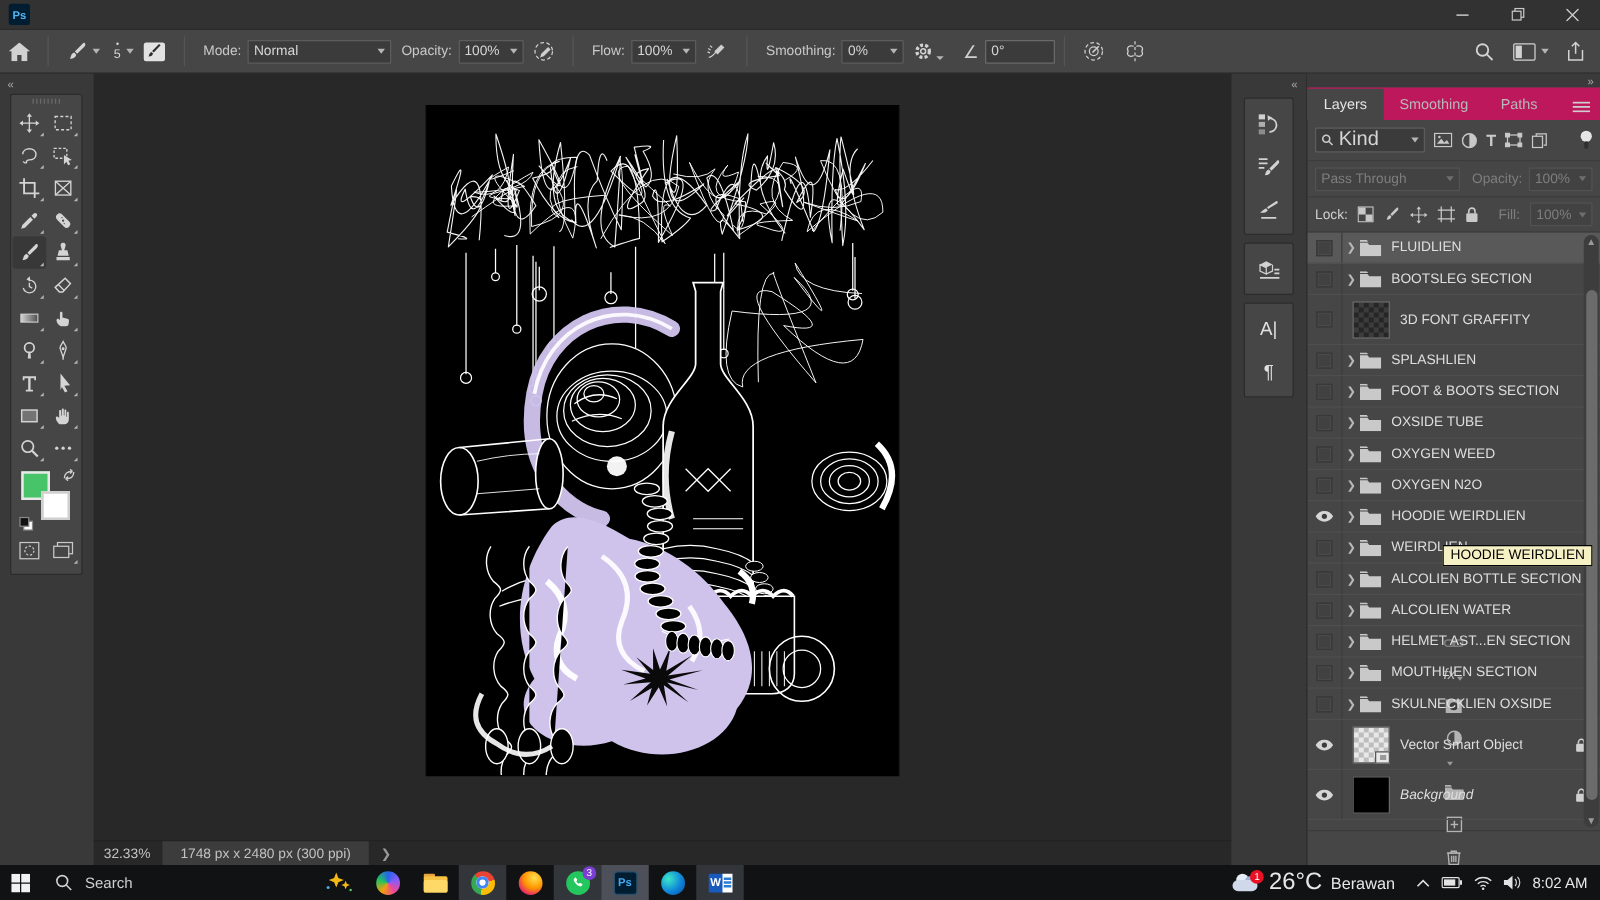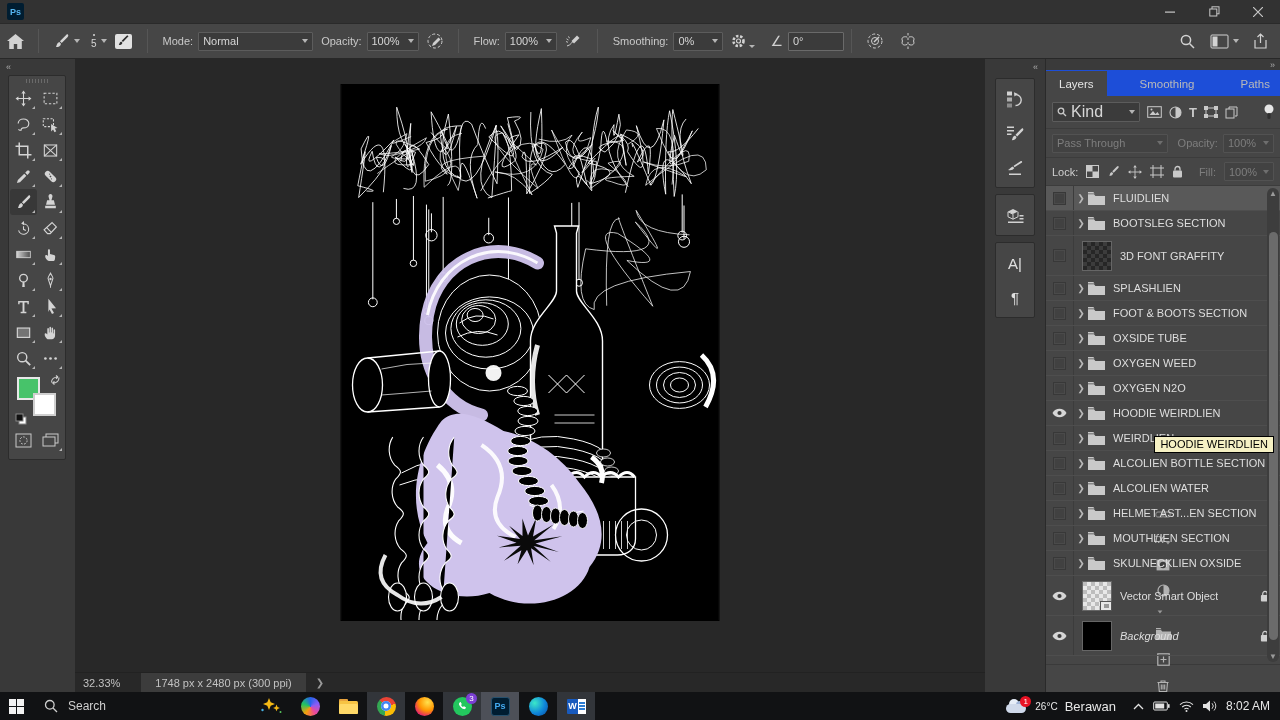--- a/index.html
+++ b/index.html
@@ -55,36 +55,36 @@
   #docarea { flex:1; display:flex; flex-direction:column; background:#282828; min-width:0; }
   #tabbar { height:28px; background:#3a3a3a; display:flex; align-items:flex-end; border-bottom:1px solid #262626; }
   #doctab { height:27px; background:#464646; display:flex; align-items:center; padding:0 10px;
     font-size:11px; color:#d6d6d6; border-right:1px solid #2a2a2a; }
   #doctab .close { margin-left:12px; color:#a5a5a5; font-size:11px; }
   #canvasregion { flex:1; position:relative; background:#282828; overflow:hidden; }
   #artwork { position:absolute; left:50%; transform:translateX(-50%); top:26px; width:377px; height:535px;
     background:#000; outline:1px solid #000; }
   #statusbar { height:20px; background:#282828; border-top:1px solid #222; display:flex; align-items:center;
     font-size:11px; color:#c2c2c2; }
-  #statusbar .zoomfield { padding:0 21px 0 8px; }
+  #statusbar .zoomfield { padding:0 10px 0 8px; }
   #statusbar .dims { background:#3c3c3c; height:20px; display:flex; align-items:center; padding:0 14px; }
   #statusbar .more { color:#9a9a9a; margin-left:10px; font-size:10px; }
 
   
   #icondock { width:60px; background:#393939; display:flex; flex-direction:column; align-items:center; }
   #icondock .collapse { align-self:flex-end; font-size:9px; color:#aaa; padding:3px 8px 0 0; letter-spacing:-1px; }
   .dockgroup { background:#464646; border:1px solid #2c2c2c; border-radius:2px; width:40px; margin-top:6px; padding:3px 0; }
   .dockbtn { height:34px; display:flex; align-items:center; justify-content:center; color:#d2d2d2; }
   .dockbtn.textic { font-size:15px; color:#e0e0e0; }
 
   
   #rightpanel { width:235px; background:#464646; display:flex; flex-direction:column; border-left:1px solid #2a2a2a; }
   #panelhead { height:11px; background:#3a3a3a; display:flex; justify-content:flex-end; align-items:center; }
   #panelhead span { font-size:9px; color:#aaa; letter-spacing:-1px; padding-right:6px; }
-  #paneltabs { height:26px; background:#1d4ed8; display:flex; align-items:flex-end;gap:20px; }
+  #paneltabs { height:26px; background:#be185d; display:flex; align-items:flex-end; }
   .ptab { height:25px; padding:0 13px; display:flex; align-items:center; font-size:11.5px; color:#b9b9b9; }
   .ptab.active { background:#464646; color:#e4e4e4; }
   #paneltabs .menu { margin-left:auto; padding:0 8px 6px 0; color:#cfcfcf; }
   #filterrow { height:33px; display:flex; align-items:center; padding:0 6px; gap:7px; border-bottom:1px solid #3c3c3c; }
   #kindcombo { width:88px; height:20px; }
   .frico { color:#c9c9c9; }
   #blendrow { height:29px; display:flex; align-items:center; padding:0 6px; border-bottom:1px solid #3c3c3c; font-size:11px; }
   .combo.disabled { color:#7e7e7e; border-color:#525252; background:#424242; }
   .combo.disabled .chev { border-top-color:#6e6e6e; }
   .dim { color:#7e7e7e; }
@@ -1124,21 +1124,21 @@
       </div>
     </div>
   <div id="tb-right">
     <div id="weatherwrap">
       <div id="cloudic">
         <span class="c2"></span>
           <span class="c3"></span>
           <span class="c1"></span>
         <span class="badge red">1</span>
       </div>
-      <span style="font-size:10px;">26°C</span>
+      <span style="font-size:19px;">26°C</span>
       <span style="font-size:13px;">Berawan</span>
     </div>
     <span style="margin-left:8px">
       <svg width="11" height="7" viewBox="0 0 11 7" fill="none" stroke="#e2e2e2" stroke-width="1.3">
           <path d="M1 6 5.5 1.5 10 6"></path>
         </svg>
     </span>
     <span>
       <svg width="17" height="10" viewBox="0 0 17 10" fill="none" stroke="#e2e2e2">
           <rect x="0.7" y="1" width="13.6" height="8" rx="1"></rect>

